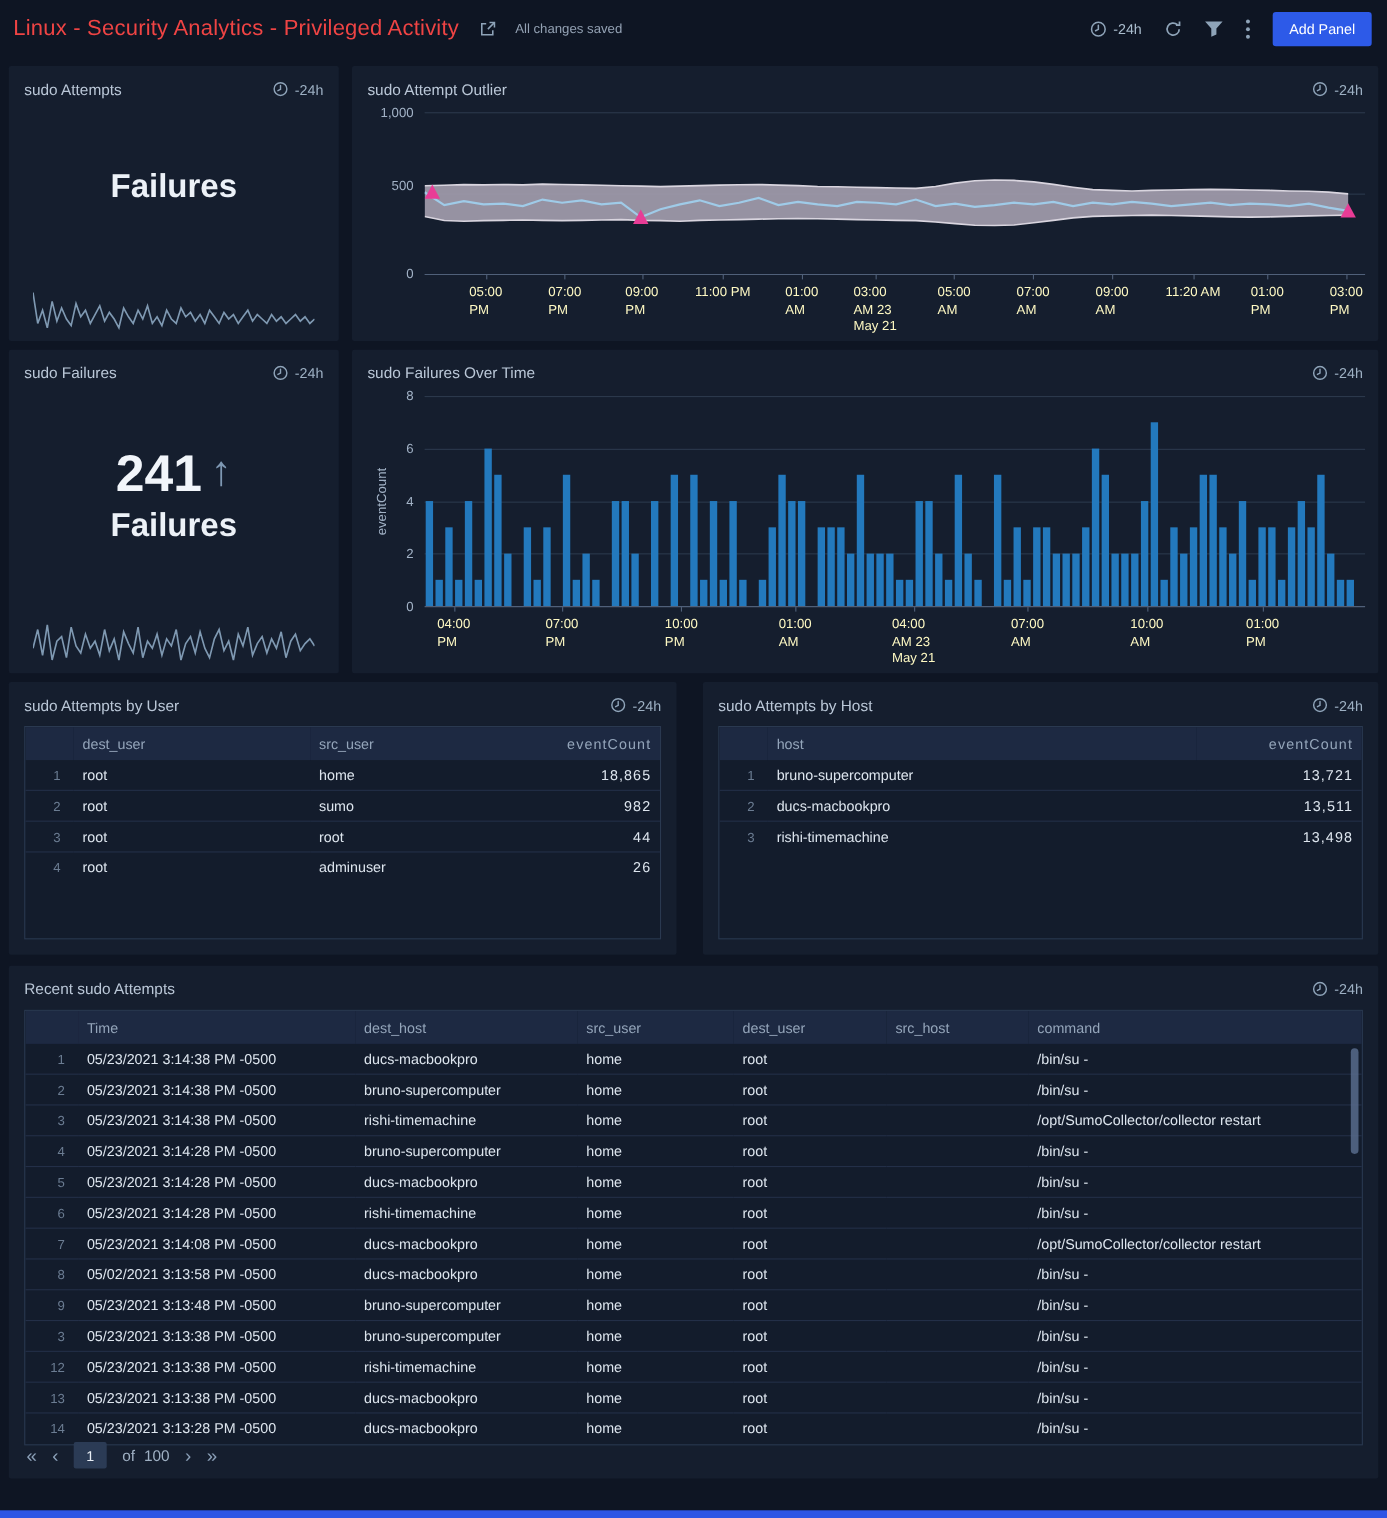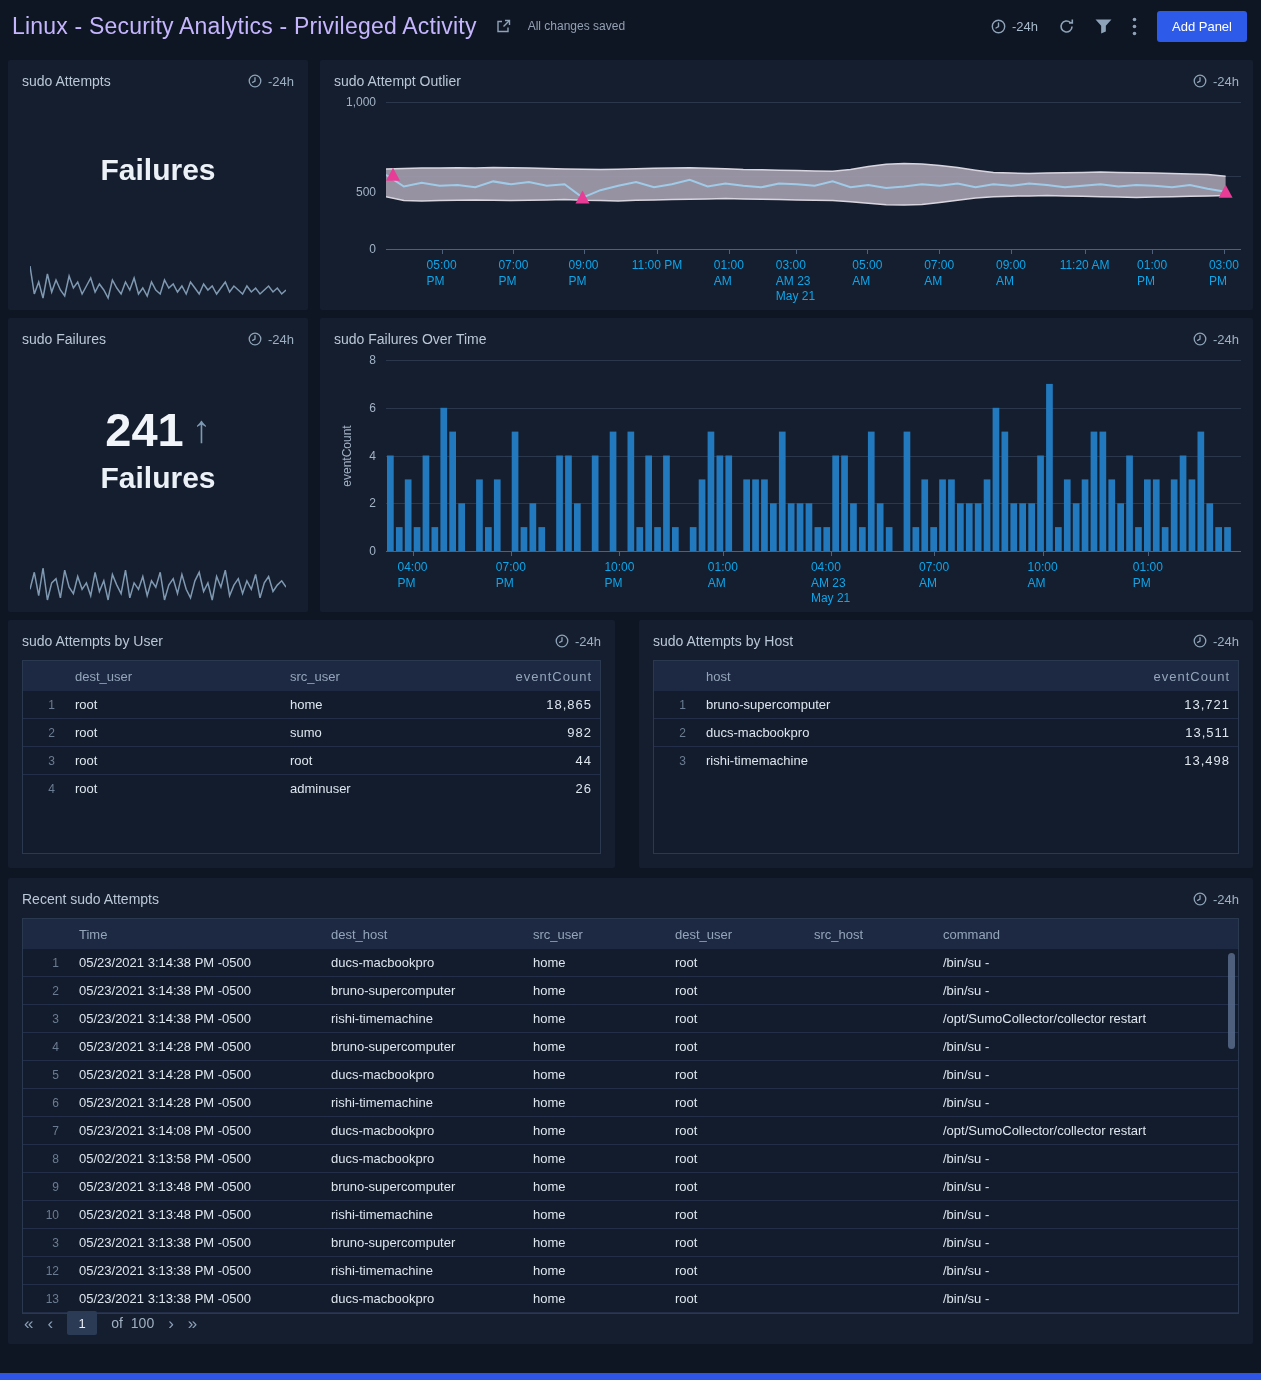--- a/index.html
+++ b/index.html
@@ -3,21 +3,21 @@
 <meta charset="utf-8">
 <style>
   html,body{margin:0;padding:0;}
   body{
     width:1261px;height:1380px;position:relative;overflow:hidden;
     background:#0e1523;font-family:"Liberation Sans",sans-serif;
     -webkit-font-smoothing:antialiased;
   }
   
   .dash-header{display:flex;align-items:center;height:52px;padding:0 14px 0 12px;}
-  .dash-title{font-size:23px;color:#c4b5fd;font-weight:400;letter-spacing:.2px;}
+  .dash-title{font-size:20px;color:#ef4444;font-weight:400;letter-spacing:.2px;}
   .hicon{color:#8ea3b8;display:inline-flex;align-items:center;cursor:pointer;}
   .share{margin-left:18px;}
   .saved{margin-left:16px;font-size:12px;color:#93a1b3;}
   .header-right{margin-left:auto;display:flex;align-items:center;gap:20px;color:#a9bccd;font-size:13px;}
   .range{display:inline-flex;align-items:center;gap:6px;color:#a9bccd;cursor:pointer;}
   .btn-add{background:#2d5ae8;color:#fff;font-size:13px;padding:8px 15px;border-radius:3px;border:none;font-family:inherit;cursor:pointer;}
   
   .grid{padding:8px;}
   .row{display:flex;margin-bottom:8px;}
   .row.g12{gap:12px;} .row.g14{gap:24px;}
@@ -39,21 +39,21 @@
   
   .chart-wrap{position:absolute;left:14px;right:12px;top:42px;bottom:8px;display:flex;}
   .yaxis{width:52px;position:relative;flex:none;}
   .ytick{position:absolute;right:10px;transform:translateY(-50%);font-size:12px;color:#a2b2c6;}
   .ylabel{position:absolute;transform:translate(-50%,-50%) rotate(-90deg);white-space:nowrap;font-size:12px;color:#a2b2c6;}
   .plot-col{flex:1;display:flex;flex-direction:column;min-width:0;}
   .plot{flex:1;position:relative;border-bottom:1px solid rgba(130,152,184,.55);}
   .plot svg{position:absolute;left:0;top:0;}
   .gridline{position:absolute;left:0;right:0;height:1px;background:rgba(125,148,180,.22);}
   .xaxis{height:52px;position:relative;flex:none;}
-  .xtick{position:absolute;top:8px;transform:translateX(-50%);font-size:12px;color:#0ea5e9;white-space:pre-line;text-align:left;line-height:1.3;}
+  .xtick{position:absolute;top:8px;transform:translateX(-50%);font-size:12px;color:#fef9c3;white-space:pre-line;text-align:left;line-height:1.3;}
   .xtickmark{position:absolute;top:0;width:1px;height:4px;background:rgba(130,152,184,.55);}
   
   .tbl{position:absolute;left:14px;right:14px;top:40px;bottom:14px;border:1px solid #2a3950;background:#131c2c;overflow:hidden;}
   .tbl table{width:100%;border-collapse:collapse;table-layout:fixed;font-size:13px;}
   .tbl th{background:#1d2942;color:#94a5ba;font-weight:400;text-align:left;height:30px;padding:0 8px;cursor:pointer;}
   .tbl td{height:27px;padding:0 8px;color:#dde5ee;border-top:1px solid #232f48;white-space:nowrap;overflow:hidden;}
   .tbl tbody tr:first-child td{border-top:none;}
   .tbl .idx{color:#6b7c92;text-align:right;padding-right:12px;font-size:12px;}
   .tbl .num{text-align:right;letter-spacing:1px;}
   .tbl-recent{position:absolute;left:14px;right:14px;top:40px;height:394px;bottom:auto;}
@@ -143,21 +143,21 @@
                 <circle cx="7.5" cy="7.5" r="6.2"></circle>
                 <path d="M7.5 4v3.7L5 9" stroke-linecap="round"></path>
               </svg>
             </span>
           <span>-24h</span>
         </span>
       </div>
       <div class="chart-wrap">
         <div class="yaxis">
             <div class="ytick" style="top: 147px;">0</div>
-            <div class="ytick" style="top: 90px;">500</div>
+            <div class="ytick" style="top: 67px;">500</div>
             <div class="ytick" style="top: 0px;">1,000</div>
           </div>
         <div class="plot-col">
           <div class="plot">
               <div class="gridline" style="top: 73.5px;"></div>
               <div class="gridline" style="top: 0px;"></div>
               <svg width="855" height="147">
                 <polygon points="0.0,66.9 17.9,66.4 35.7,65.9 53.6,66.1 71.5,65.7 89.3,66.0 107.2,65.4 125.0,65.7 142.9,66.1 160.8,66.4 178.6,66.9 196.5,67.2 214.4,67.6 232.2,67.2 250.1,66.7 268.0,66.3 285.8,66.0 303.7,65.7 321.6,66.3 339.4,66.7 357.3,67.5 375.1,67.8 393.0,68.2 410.9,68.6 428.7,68.9 446.6,69.2 464.5,67.5 482.3,64.5 500.2,62.3 518.1,61.6 535.9,62.0 553.8,63.4 571.6,65.6 589.5,68.2 607.4,70.4 625.2,71.1 643.1,71.6 661.0,71.1 678.8,70.7 696.7,70.4 714.6,70.1 732.4,70.4 750.3,70.7 768.2,71.1 786.0,71.6 803.9,71.9 821.7,72.6 839.6,74.2 839.6,93.6 821.7,93.9 803.9,94.2 786.0,94.7 768.2,95.1 750.3,95.4 732.4,95.1 714.6,94.7 696.7,94.2 678.8,93.9 661.0,93.6 643.1,93.9 625.2,94.2 607.4,94.7 589.5,96.1 571.6,98.3 553.8,100.5 535.9,102.5 518.1,103.0 500.2,102.8 482.3,101.3 464.5,99.8 446.6,98.6 428.7,98.3 410.9,98.0 393.0,97.6 375.1,97.2 357.3,96.9 339.4,96.6 321.6,96.9 303.7,97.2 285.8,97.6 268.0,98.0 250.1,98.3 232.2,99.1 214.4,98.6 196.5,98.3 178.6,97.6 160.8,98.0 142.9,98.3 125.0,98.6 107.2,98.3 89.3,98.0 71.5,98.3 53.6,98.6 35.7,99.1 17.9,98.5 0.0,94.8" fill="#a29cac" fill-opacity="0.92"></polygon>
                 <polyline points="0.0,66.9 17.9,66.4 35.7,65.9 53.6,66.1 71.5,65.7 89.3,66.0 107.2,65.4 125.0,65.7 142.9,66.1 160.8,66.4 178.6,66.9 196.5,67.2 214.4,67.6 232.2,67.2 250.1,66.7 268.0,66.3 285.8,66.0 303.7,65.7 321.6,66.3 339.4,66.7 357.3,67.5 375.1,67.8 393.0,68.2 410.9,68.6 428.7,68.9 446.6,69.2 464.5,67.5 482.3,64.5 500.2,62.3 518.1,61.6 535.9,62.0 553.8,63.4 571.6,65.6 589.5,68.2 607.4,70.4 625.2,71.1 643.1,71.6 661.0,71.1 678.8,70.7 696.7,70.4 714.6,70.1 732.4,70.4 750.3,70.7 768.2,71.1 786.0,71.6 803.9,71.9 821.7,72.6 839.6,74.2" fill="none" stroke="#d9d5df" stroke-width="1.5"></polyline>
                 <polyline points="839.6,93.6 821.7,93.9 803.9,94.2 786.0,94.7 768.2,95.1 750.3,95.4 732.4,95.1 714.6,94.7 696.7,94.2 678.8,93.9 661.0,93.6 643.1,93.9 625.2,94.2 607.4,94.7 589.5,96.1 571.6,98.3 553.8,100.5 535.9,102.5 518.1,103.0 500.2,102.8 482.3,101.3 464.5,99.8 446.6,98.6 428.7,98.3 410.9,98.0 393.0,97.6 375.1,97.2 357.3,96.9 339.4,96.6 321.6,96.9 303.7,97.2 285.8,97.6 268.0,98.0 250.1,98.3 232.2,99.1 214.4,98.6 196.5,98.3 178.6,97.6 160.8,98.0 142.9,98.3 125.0,98.6 107.2,98.3 89.3,98.0 71.5,98.3 53.6,98.6 35.7,99.1 17.9,98.5 0.0,94.8" fill="none" stroke="#d9d5df" stroke-width="1.5"></polyline>
@@ -605,29 +605,20 @@
               <tr>
                 <td class="idx">9</td>
                 <td>05/23/2021 3:13:48 PM -0500</td>
                 <td>bruno-supercomputer</td>
                 <td>home</td>
                 <td>root</td>
                 <td></td>
                 <td>/bin/su -</td>
               </tr>
               <tr>
-                <td class="idx">10</td>
-                <td>05/23/2021 3:13:48 PM -0500</td>
-                <td>rishi-timemachine</td>
-                <td>home</td>
-                <td>root</td>
-                <td></td>
-                <td>/bin/su -</td>
-              </tr>
-              <tr>
                 <td class="idx">3</td>
                 <td>05/23/2021 3:13:38 PM -0500</td>
                 <td>bruno-supercomputer</td>
                 <td>home</td>
                 <td>root</td>
                 <td></td>
                 <td>/bin/su -</td>
               </tr>
               <tr>
                 <td class="idx">12</td>

